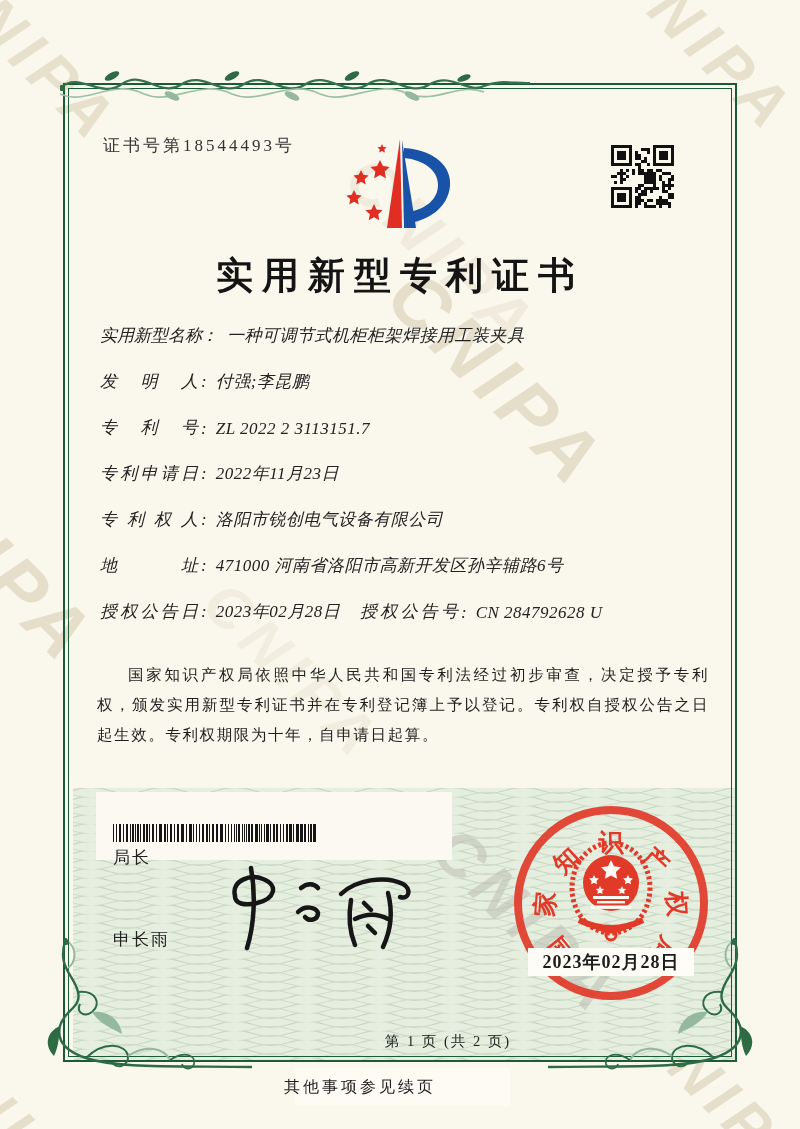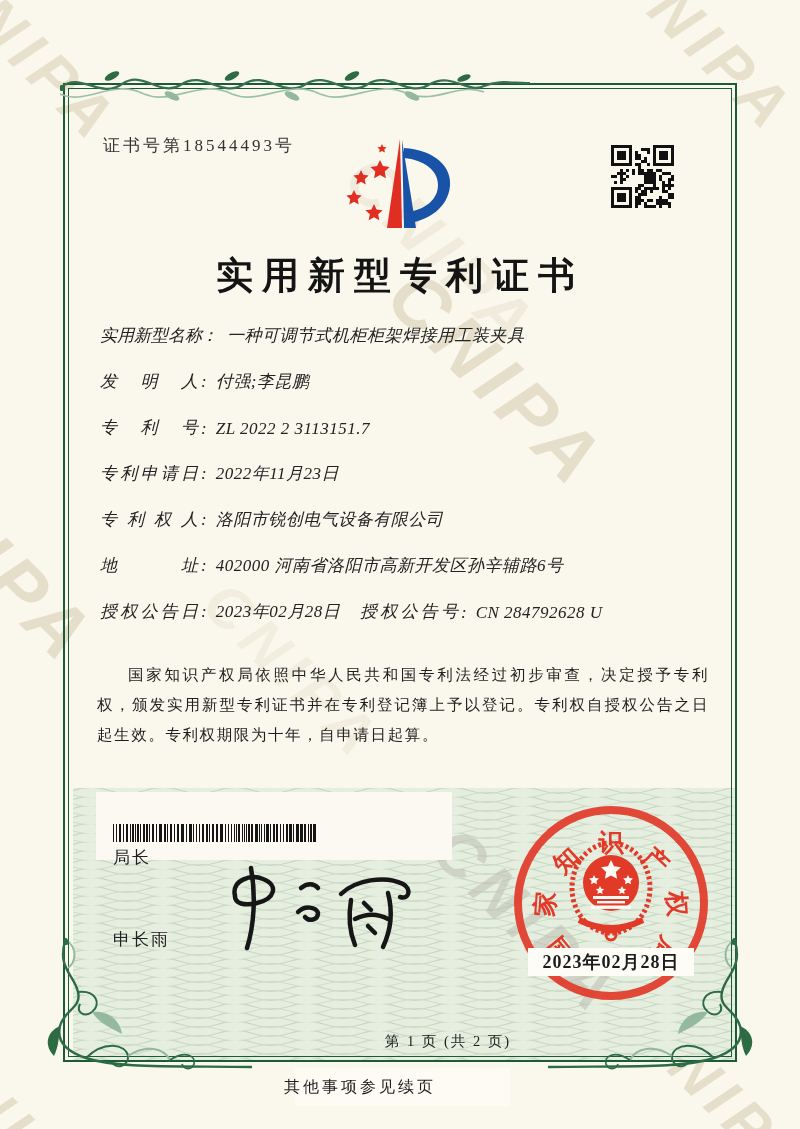--- a/index.html
+++ b/index.html
@@ -312,21 +312,21 @@
 <div class="field-row" style="top:416px">
   <span class="flabel">专利号</span><span class="fcolon">:</span><span class="fvalue">ZL 2022 2 3113151.7</span>
 </div>
 <div class="field-row" style="top:462px">
   <span class="flabel">专利申请日</span><span class="fcolon">:</span><span class="fvalue">2022年11月23日</span>
 </div>
 <div class="field-row" style="top:508px">
   <span class="flabel">专利权人</span><span class="fcolon">:</span><span class="fvalue">洛阳市锐创电气设备有限公司</span>
 </div>
 <div class="field-row" style="top:554px">
-  <span class="flabel">地址</span><span class="fcolon">:</span><span class="fvalue">402000 河南省洛阳市高新开发区孙辛辅路6号</span>
+  <span class="flabel">地址</span><span class="fcolon">:</span><span class="fvalue">471000 河南省洛阳市高新开发区孙辛辅路6号</span>
 </div>
 <div class="field-row" style="top:600px">
   <span class="flabel">授权公告日</span><span class="fcolon">:</span><span class="fvalue">2023年02月28日</span>
   <span class="field-group2">
     <span class="flabel">授权公告号</span><span class="fcolon">:</span><span class="fvalue">CN 284792628 U</span>
   </span>
 </div>
 
 <div class="abs body-text">
   <p>国家知识产权局依照中华人民共和国专利法经过初步审查，决定授予专利权，颁发实用新型专利证书并在专利登记簿上予以登记。专利权自授权公告之日起生效。专利权期限为十年，自申请日起算。</p>

